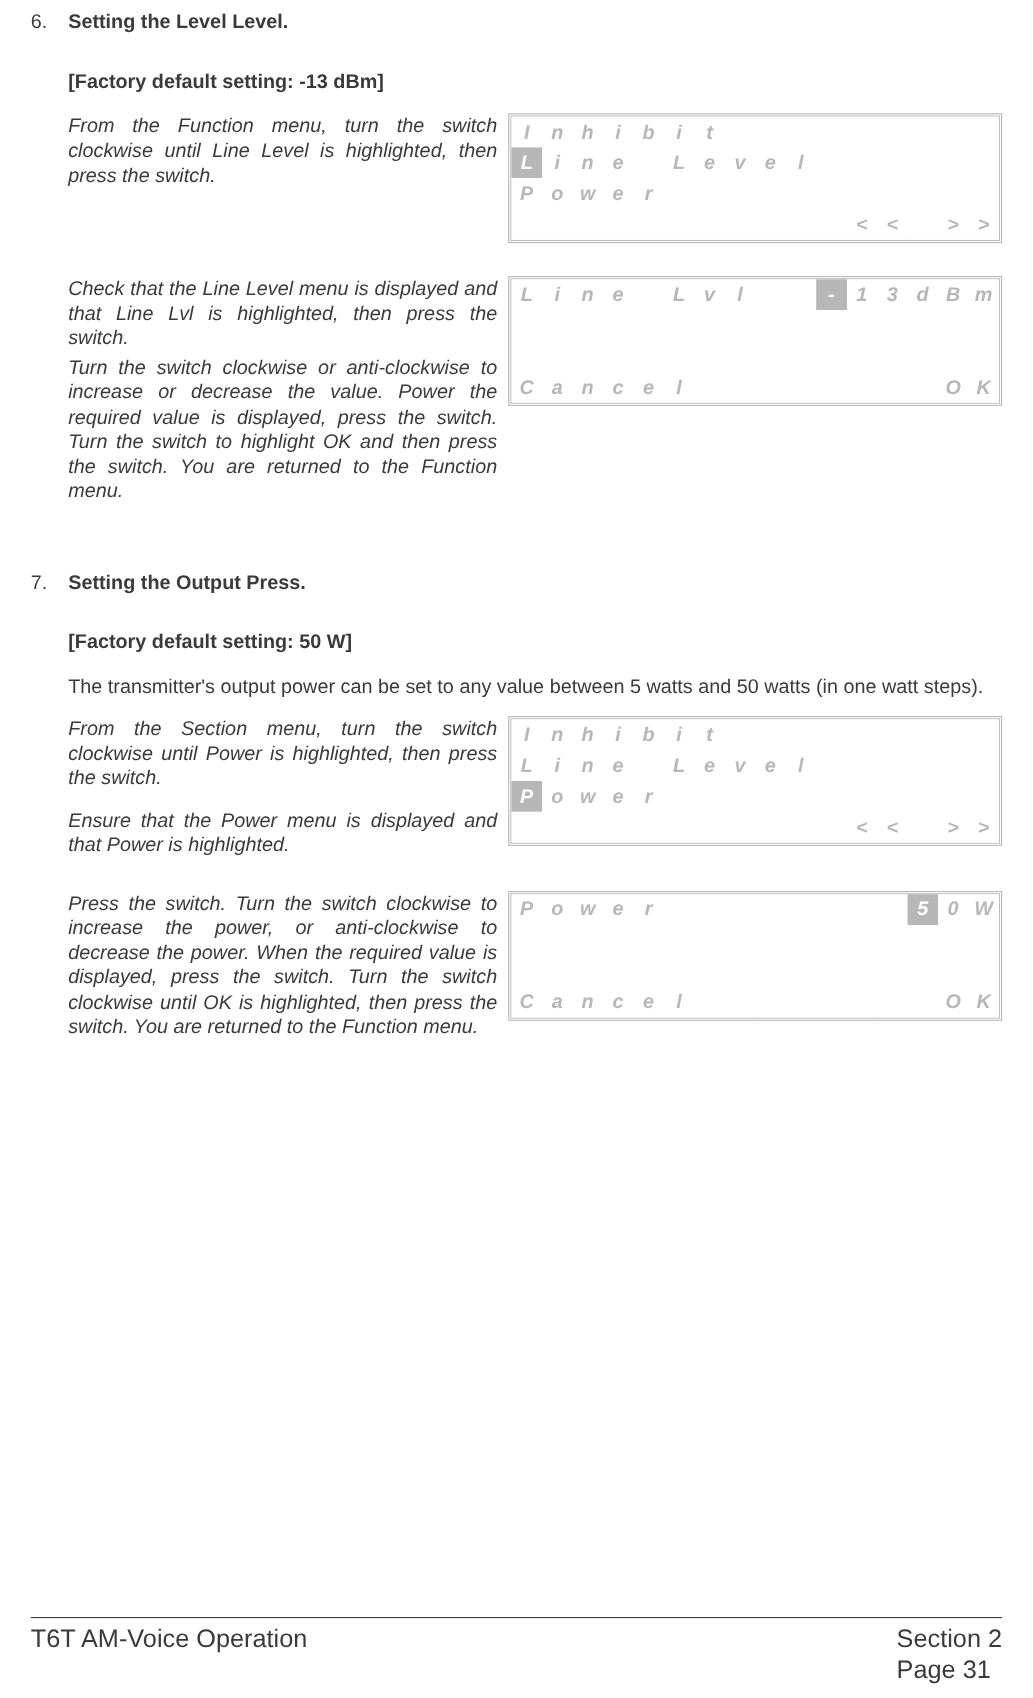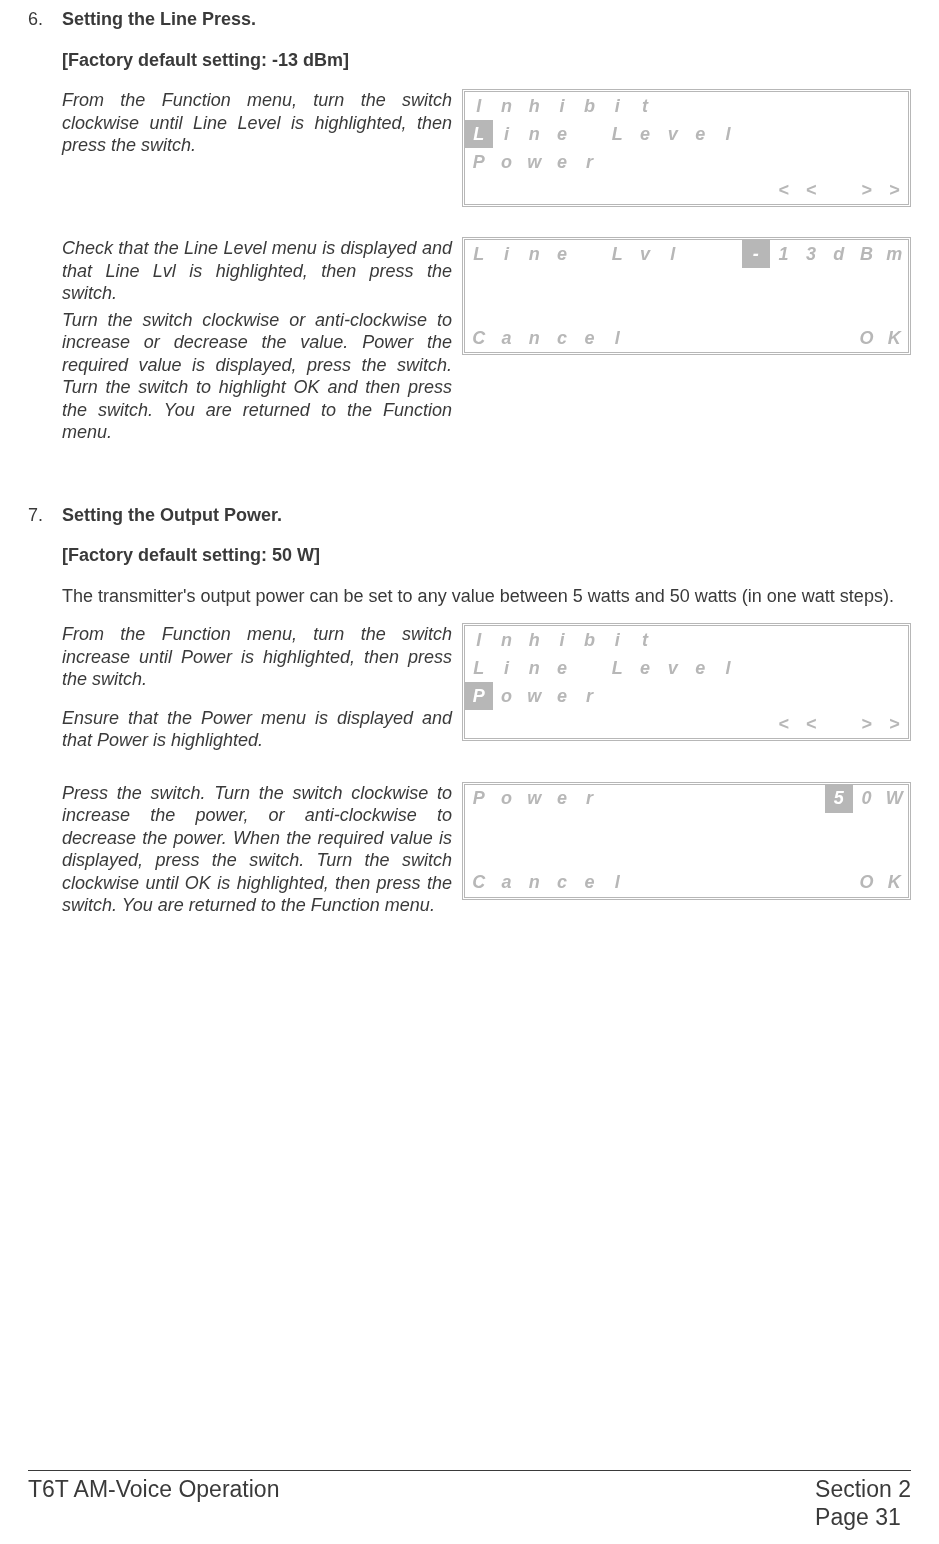--- a/index.html
+++ b/index.html
@@ -28,21 +28,21 @@
     flex: 0 0 34px;
   }
   .section-item .title {
     font-weight: bold;
   }
   .indent {
     margin-left: 34px;
   }
   .sub-bold {
     font-weight: bold;
-    margin-top: 18px;
+    margin-top: 32px;
     margin-bottom: 18px;
   }
   .para {
     text-align: justify;
     margin-bottom: 16px;
   }
   .row {
     display: flex;
     align-items: flex-start;
     margin-bottom: 30px;
@@ -105,21 +105,21 @@
   }
   .spacer-30 { height: 30px; }
 </style>
 </head>
 <body>
 
 <div class="page">
 
   <div class="section-item">
     <div class="num">6.</div>
-    <div class="title">Setting the Line Press.</div>
+    <div class="title">Setting the Level Level.</div>
   </div>
 
   <div class="indent">
     <div class="sub-bold">[Factory default setting: -13 dBm]</div>
 
     <div class="row">
       <div class="left">From the Function menu, turn the switch clockwise until Line Level is highlighted, then press the switch.</div>
       <div class="right">
         <div class="lcd" id="lcd1">
             <div class="lcd-row">
@@ -279,30 +279,30 @@
             </div>
           </div>
       </div>
     </div>
   </div>
 
   <div class="spacer-30"></div>
 
   <div class="section-item">
     <div class="num">7.</div>
-    <div class="title">Setting the Output Power.</div>
+    <div class="title">Setting the Output Press.</div>
   </div>
 
   <div class="indent">
     <div class="sub-bold">[Factory default setting: 50 W]</div>
     <div class="para">The transmitter's output power can be set to any value between 5 watts and 50 watts (in one watt steps).</div>
 
     <div class="row">
       <div class="left">
-        <div style="text-align:justify; margin-bottom:16px;">From the Function menu, turn the switch increase until Power is highlighted, then press the switch.</div>
+        <div style="text-align:justify; margin-bottom:16px;">From the Section menu, turn the switch clockwise until Power is highlighted, then press the switch.</div>
         <div style="text-align:justify;">Ensure that the Power menu is displayed and that Power is highlighted.</div>
       </div>
       <div class="right">
         <div class="lcd" id="lcd3">
             <div class="lcd-row">
               <div class="lcd-cell">I</div>
               <div class="lcd-cell">n</div>
               <div class="lcd-cell">h</div>
               <div class="lcd-cell">i</div>
               <div class="lcd-cell">b</div>

